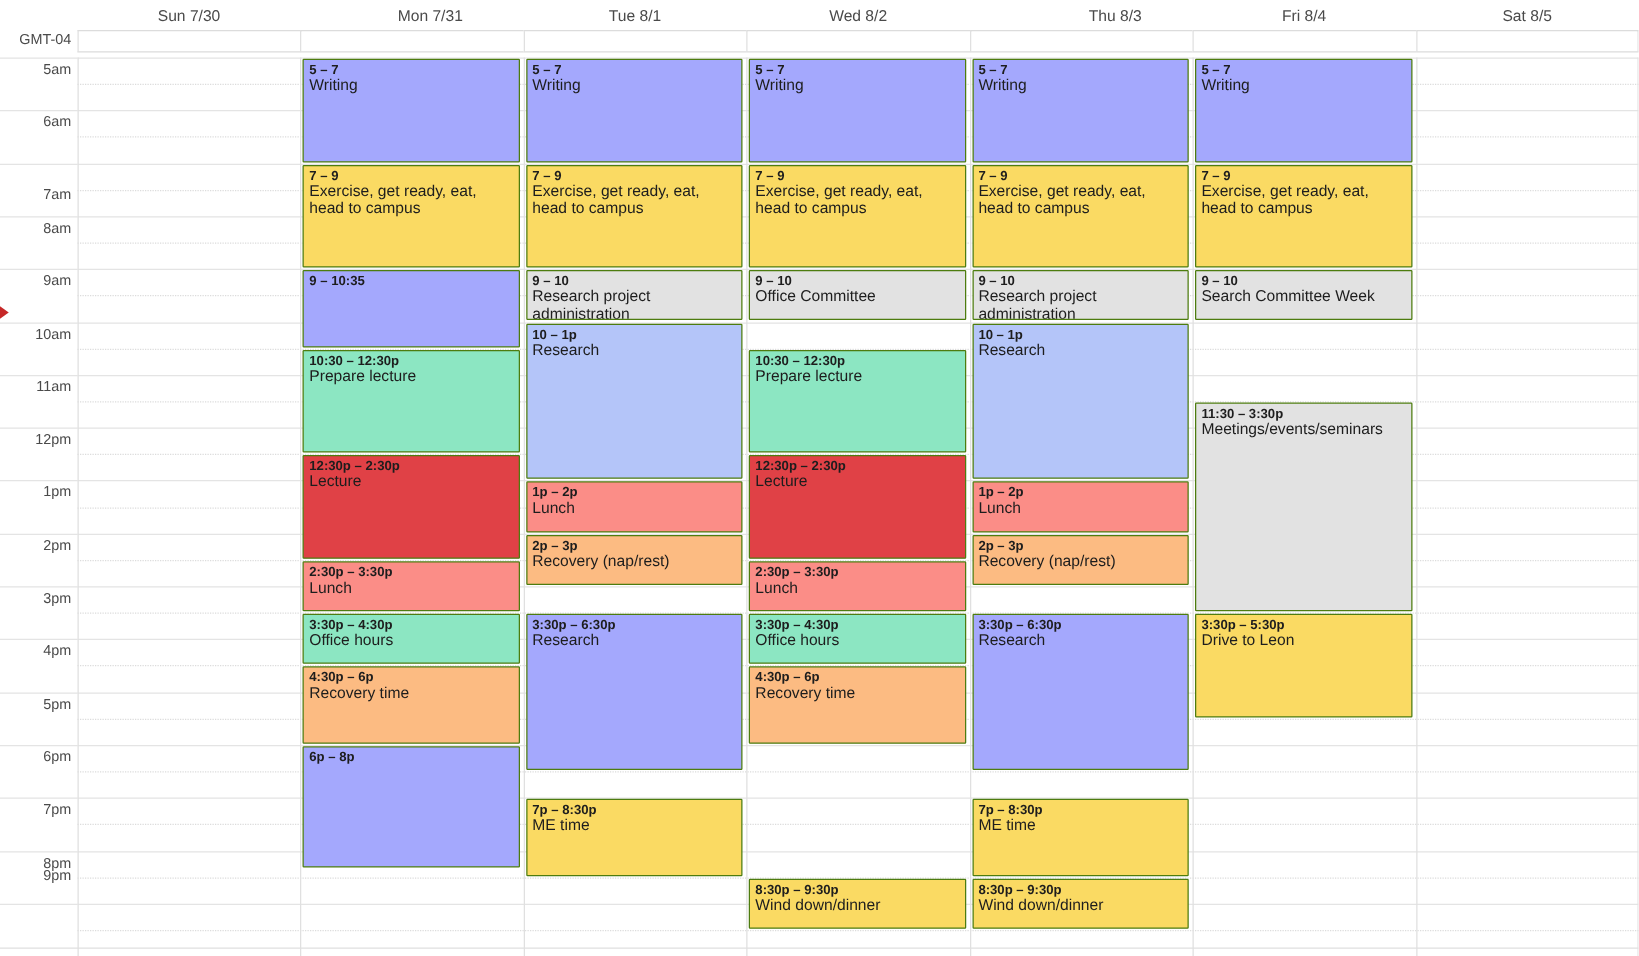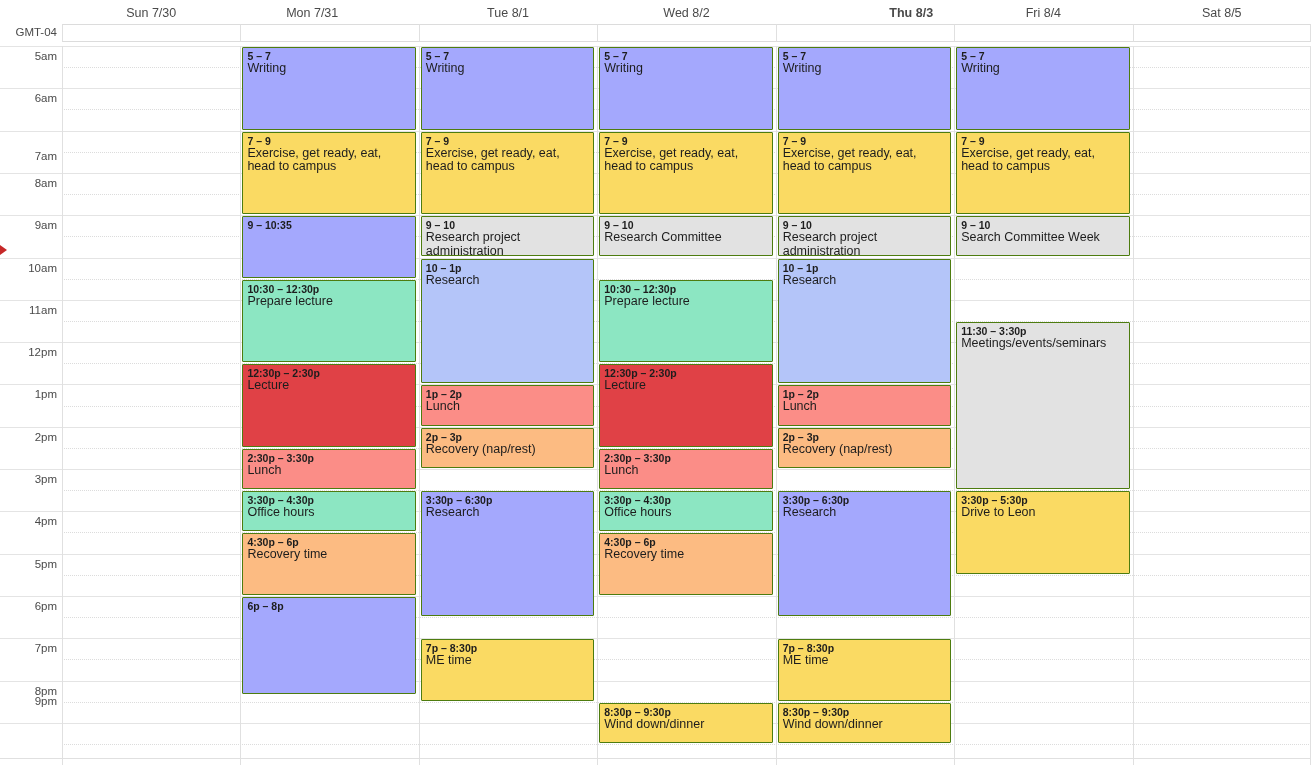--- a/index.html
+++ b/index.html
@@ -153,24 +153,24 @@
 </style>
 </head>
 <body>
 
 <div id="app">
 
   <div id="header">
     <div id="gmt-label">GMT-04</div>
     <div id="day-labels">
         <div class="day-label" style="left: 62px; width: 178.429px;">Sun 7/30</div>
-        <div class="day-label" style="left: 223px; width: 178.429px;">Mon 7/31</div>
+        <div class="day-label" style="left: 255px; width: 178.429px;">Mon 7/31</div>
         <div class="day-label" style="left: 418.857px; width: 178.429px;">Tue 8/1</div>
         <div class="day-label" style="left: 597.286px; width: 178.429px;">Wed 8/2</div>
-        <div class="day-label" style="left: 822px; width: 178.429px; font-weight: bold;">Thu 8/3</div>
+        <div class="day-label" style="left: 803px; width: 178.429px;">Thu 8/3</div>
         <div class="day-label" style="left: 954.143px; width: 178.429px;">Fri 8/4</div>
         <div class="day-label" style="left: 1132.57px; width: 178.429px;">Sat 8/5</div>
       </div>
     <div id="allday-row">
         <div class="hdr-allday-cell" style="left: 62px; width: 178.429px;"></div>
         <div class="hdr-allday-cell" style="left: 240.429px; width: 178.429px;"></div>
         <div class="hdr-allday-cell" style="left: 418.857px; width: 178.429px;"></div>
         <div class="hdr-allday-cell" style="left: 597.286px; width: 178.429px;"></div>
         <div class="hdr-allday-cell" style="left: 775.714px; width: 178.429px;"></div>
         <div class="hdr-allday-cell" style="left: 954.143px; width: 178.429px;"></div>
@@ -304,21 +304,21 @@
         </div>
         <div class="event" style="background: rgb(164, 168, 253); left: 242.429px; width: 173.429px; top: 170.2px; height: 61.45px;">
           <div class="ev-time">9 – 10:35</div>
         </div>
         <div class="event" style="background: rgb(226, 226, 226); left: 420.857px; width: 173.429px; top: 170.2px; height: 40.3px;">
           <div class="ev-time">9 – 10</div>
           <div class="ev-title">Research project administration</div>
         </div>
         <div class="event" style="background: rgb(226, 226, 226); left: 599.286px; width: 173.429px; top: 170.2px; height: 40.3px;">
           <div class="ev-time">9 – 10</div>
-          <div class="ev-title">Research Committee</div>
+          <div class="ev-title">Office Committee</div>
         </div>
         <div class="event" style="background: rgb(226, 226, 226); left: 777.714px; width: 173.429px; top: 170.2px; height: 40.3px;">
           <div class="ev-time">9 – 10</div>
           <div class="ev-title">Research project administration</div>
         </div>
         <div class="event" style="background: rgb(226, 226, 226); left: 956.143px; width: 173.429px; top: 170.2px; height: 40.3px;">
           <div class="ev-time">9 – 10</div>
           <div class="ev-title">Search Committee Week</div>
         </div>
         <div class="event" style="background: rgb(140, 230, 194); left: 242.429px; width: 173.429px; top: 233.65px; height: 82.6px;">

